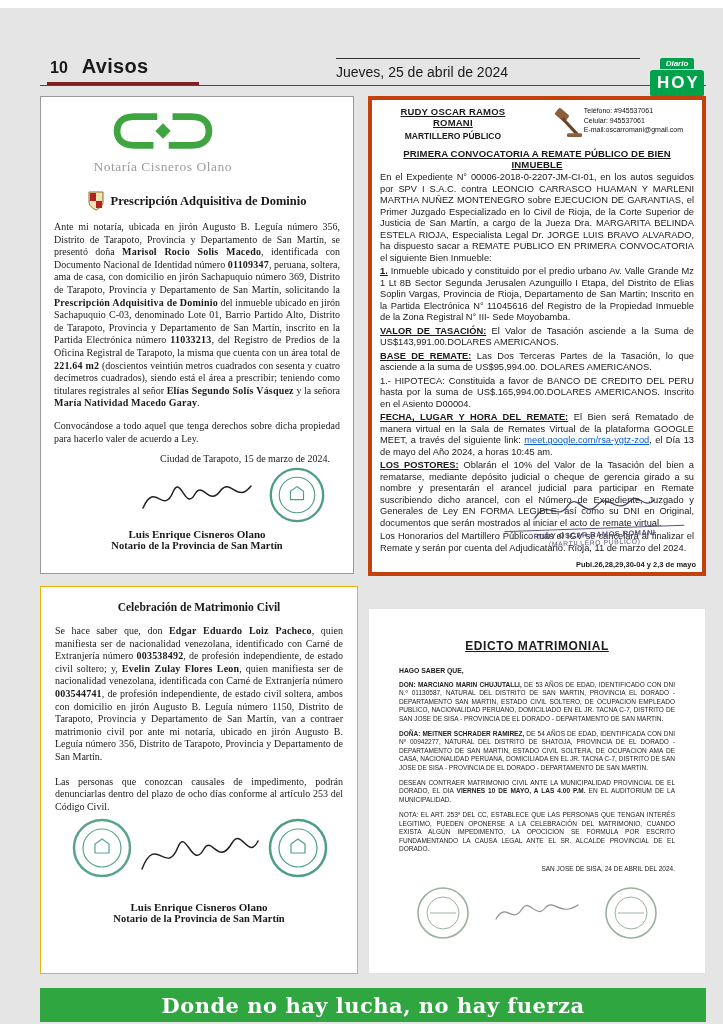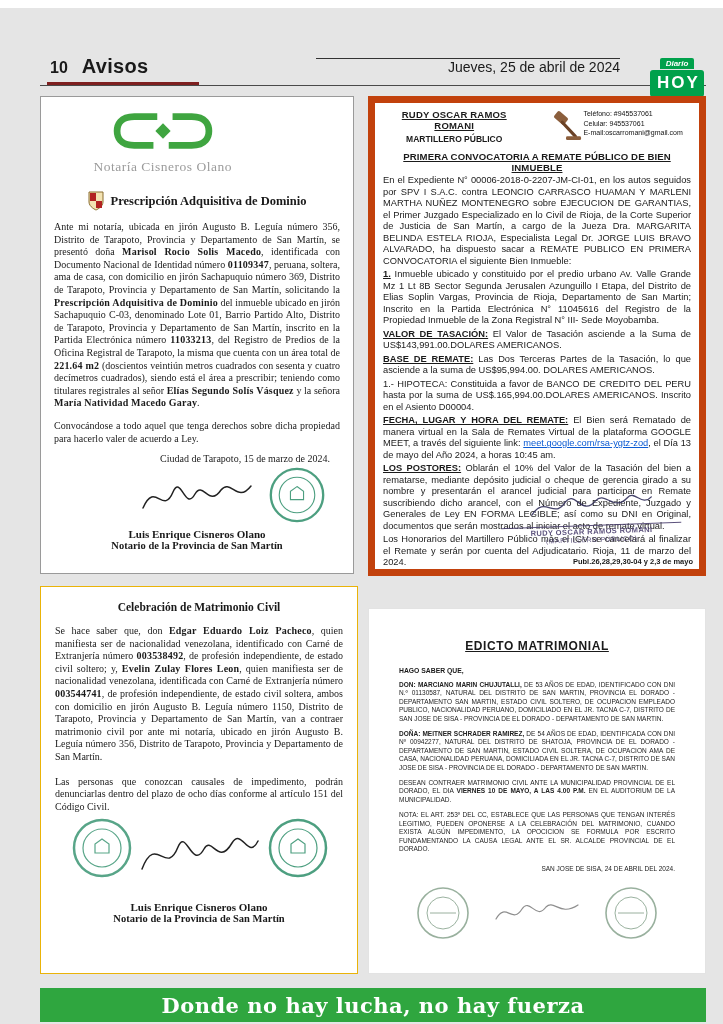--- a/index.html
+++ b/index.html
@@ -6,33 +6,33 @@
   html,body { background:#ffffff; }
   body { font-family:"Liberation Serif", serif; color:#1a1a1a; }
   .page { position:relative; width:723px; height:1024px; background:#e5e5e5; margin:8px auto; overflow:hidden; }
 
   
   .masthead-left { position:absolute; left:50px; top:47px; font-family:"Liberation Sans", sans-serif; }
   .pagenum { font-weight:bold; font-size:16px; vertical-align:baseline; }
   .section-title { font-weight:bold; font-size:20px; margin-left:14px; letter-spacing:.3px; }
   .section-rule { position:absolute; left:47px; top:74px; width:152px; height:3px; background:#7E1F1F; }
   .header-rule { position:absolute; left:40px; top:77px; width:666px; height:1px; background:#4a4a4a; }
-  .date-band { position:absolute; left:316px; top:50px; width:304px; border-top:1px solid #333;
-               text-align:right; font-family:"Liberation Sans", sans-serif; font-size:14px; }
+  .date-band { position:absolute; left:336px; top:50px; width:304px; border-top:1px solid #333;
+               text-align:left; padding-top:5px; font-family:"Liberation Sans", sans-serif; font-size:14px; }
   .hoy-logo { position:absolute; left:650px; top:44px; width:54px; text-align:center;
               font-family:"Liberation Sans", sans-serif; }
   .hoy-diario { display:inline-block; background:#00A14B; color:#fff; font-size:8px; font-weight:bold;
                 font-style:italic; padding:1px 6px; border-radius:2px 2px 0 0; }
   .hoy-main { display:block; background:#00A14B; color:#fff; font-weight:bold; font-size:17px;
               letter-spacing:2px; padding:3px 7px 4px; border-radius:3px; }
 
   
   .notice { position:absolute; background:#fff; overflow:hidden; }
   #notaria-box { left:40px; top:88px; width:314px; height:478px; border:1px solid #9a9a9a; padding:12px 13px 8px; }
-  #remate-box  { left:368px; top:88px; width:338px; height:480px; border:7px solid #c2410c;
+  #remate-box  { left:368px; top:88px; width:338px; height:480px; border:4px solid #c2410c;
                  padding:6px 8px; font-family:"Liberation Sans", sans-serif; }
   #matrimonio-box { left:40px; top:578px; width:318px; height:388px; border:1px solid #eab308; padding:14px 14px 8px; }
   #edicto-box  { left:368px; top:600px; width:338px; height:366px; border:1px solid #e3e3e3;
                  padding:10px 30px 6px; font-family:"Liberation Sans", sans-serif; }
 
   
   .notaria-logo-wrap { width:76%; text-align:center; }
   .notaria-brand { font-size:13.5px; color:#9b9b9b; letter-spacing:.5px; margin-top:2px; }
   .notice-title-row { display:flex; align-items:center; justify-content:center; gap:7px; margin-top:16px; }
   .notaria-title { font-size:12.5px; font-weight:bold; }
@@ -178,21 +178,21 @@
       </svg>
       <div class="stamp-line1">RUDY OSCAR RAMOS ROMANI</div>
       <div class="stamp-line2">(MARTILLERO PÚBLICO)</div>
     </div>
     <div class="publication-line">Publ.26,28,29,30-04 y 2,3 de mayo</div>
   </section>
 
   <section class="notice" id="matrimonio-box">
     <h2 class="matrimonio-title">Celebración de Matrimonio Civil</h2>
     <p class="serif-body">Se hace saber que, don <b>Edgar Eduardo Loiz Pacheco</b>, quien manifiesta ser de nacionalidad venezolana, identificado con Carné de Extranjería número <b>003538492</b>, de profesión independiente, de estado civil soltero; y, <b>Evelin Zulay Flores Leon</b>, quien manifiesta ser de nacionalidad venezolana, identificada con Carné de Extranjería número <b>003544741</b>, de profesión independiente, de estado civil soltera, ambos con domicilio en jirón Augusto B. Leguía número 1150, Distrito de Tarapoto, Provincia y Departamento de San Martín, van a contraer matrimonio civil por ante mi notaría, ubicado en jirón Augusto B. Leguía número 356, Distrito de Tarapoto, Provincia y Departamento de San Martín.</p>
-    <p class="serif-body">Las personas que conozcan causales de impedimento, podrán denunciarlas dentro del plazo de ocho días conforme al artículo 151 del Código Civil.</p>
+    <p class="serif-body">Las personas que conozcan causales de impedimento, podrán denunciarlas dentro del plazo de ocho días conforme al artículo 253 del Código Civil.</p>
     <div class="sig-area">
       <svg class="stamp-left" width="62" height="62" viewBox="0 0 62 62">
         <circle cx="31" cy="31" r="28" fill="none" stroke="#2F8F6B" stroke-width="2.5"></circle>
         <circle cx="31" cy="31" r="19" fill="none" stroke="#2F8F6B" stroke-width="1.2"></circle>
         <path d="M31 22 l7 5 v9 h-14 v-9 z" fill="none" stroke="#2F8F6B" stroke-width="1.2"></path>
       </svg>
       <svg class="signature" width="130" height="56" viewBox="0 0 130 56">
         <path d="M8,42 C22,6 32,50 44,20 C52,0 58,44 70,22 C78,8 84,40 98,16 C108,0 114,34 124,14" fill="none" stroke="#222" stroke-width="1.5" stroke-linecap="round"></path>
       </svg>
       <svg class="stamp-right" width="62" height="62" viewBox="0 0 62 62">

